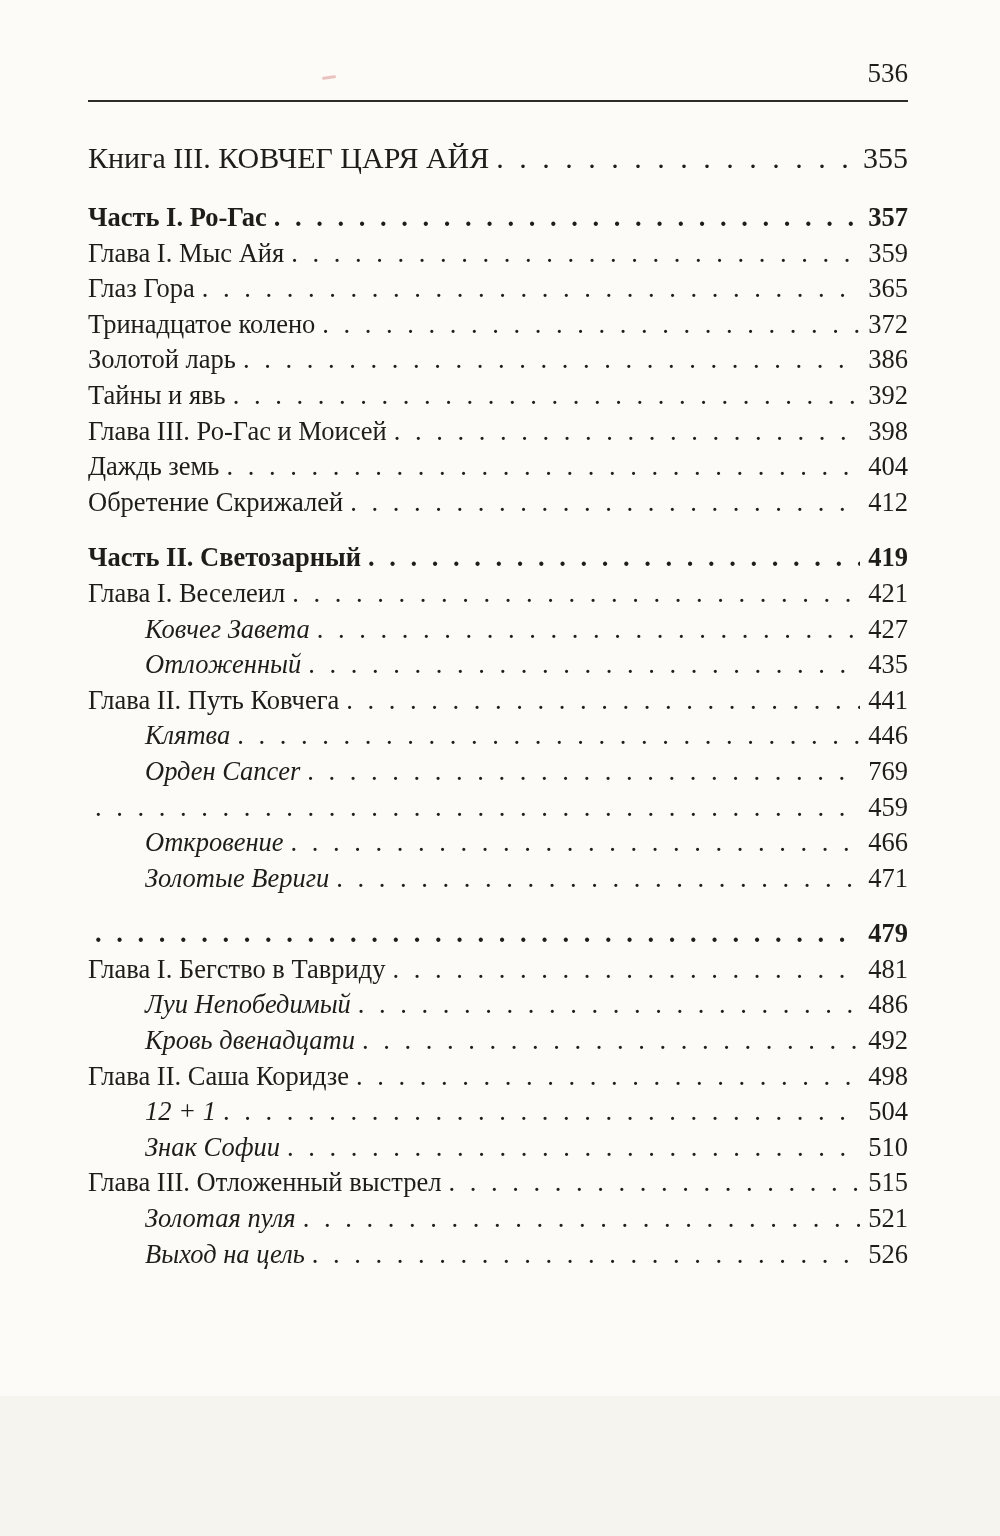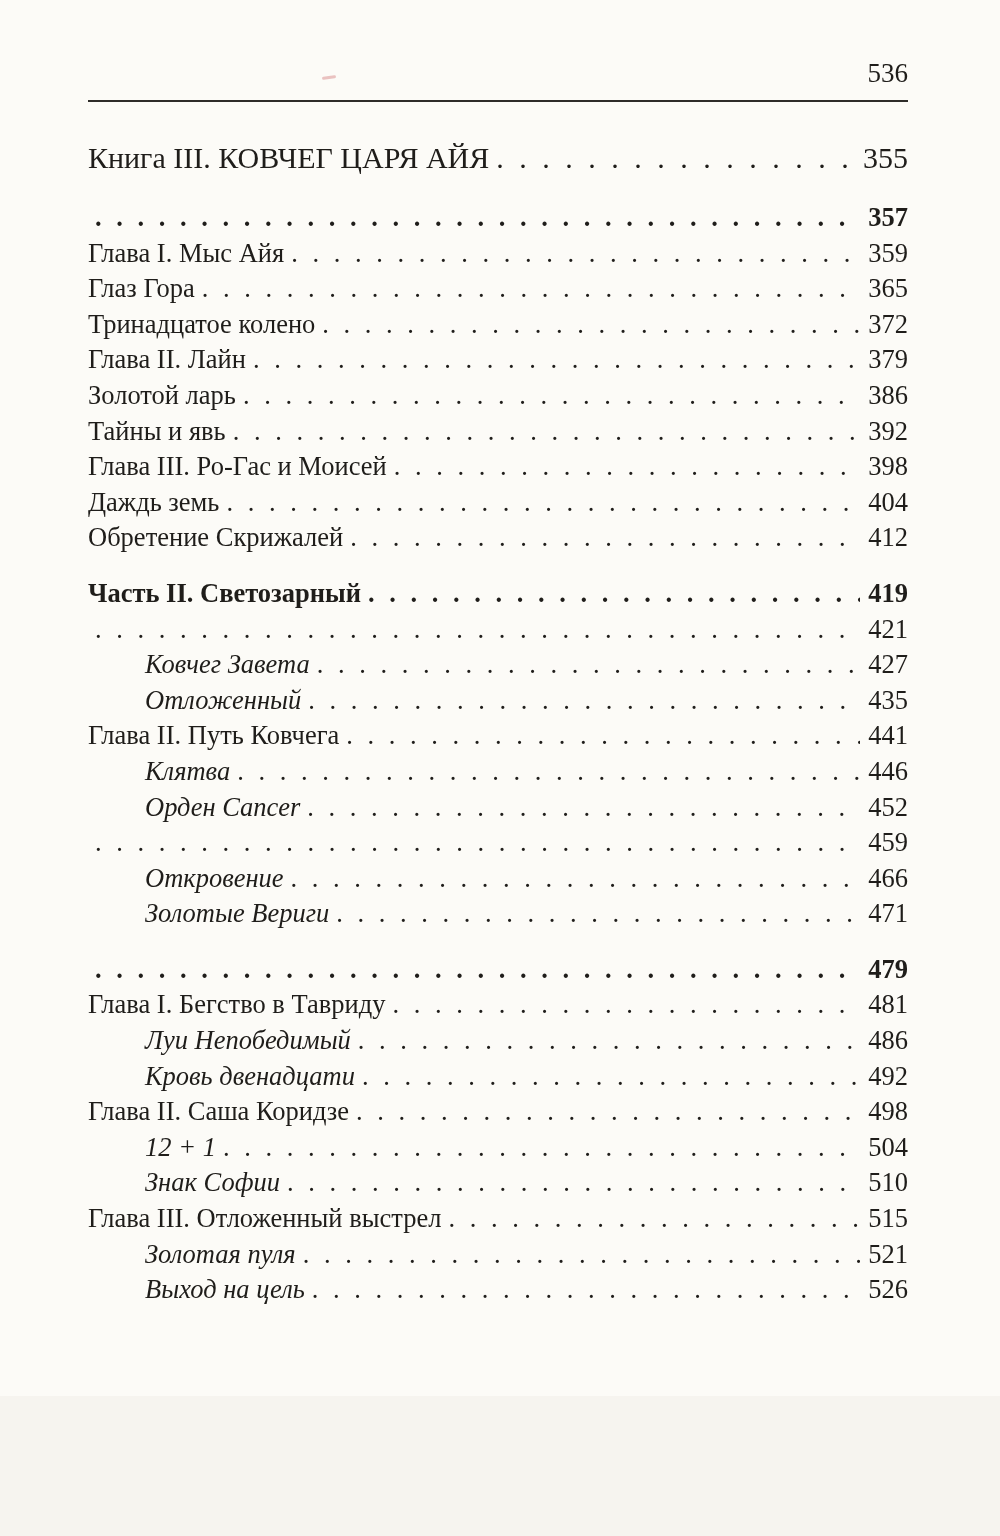--- a/index.html
+++ b/index.html
@@ -98,42 +98,38 @@
 
   <div class="toc">
 
     <div class="row row-book">
       <span class="t">Книга III. КОВЧЕГ ЦАРЯ АЙЯ</span>
         <span class="d"></span>
         <span class="p">355</span>
     </div>
 
     <div class="row row-part">
+      <span class="t">Часть I. Ро-Гас</span>
         <span class="d"></span>
         <span class="p">357</span>
     </div>
     <div class="row row-chapter">
       <span class="t">Глава I. Мыс Айя</span>
         <span class="d"></span>
         <span class="p">359</span>
     </div>
     <div class="row row-chapter">
       <span class="t">Глаз Гора</span>
         <span class="d"></span>
         <span class="p">365</span>
     </div>
     <div class="row row-chapter">
       <span class="t">Тринадцатое колено</span>
         <span class="d"></span>
         <span class="p">372</span>
-    </div>
-    <div class="row row-chapter">
-      <span class="t">Глава II. Лайн</span>
-        <span class="d"></span>
-        <span class="p">379</span>
     </div>
     <div class="row row-chapter">
       <span class="t">Золотой ларь</span>
         <span class="d"></span>
         <span class="p">386</span>
     </div>
     <div class="row row-chapter">
       <span class="t">Тайны и явь</span>
         <span class="d"></span>
         <span class="p">392</span>
@@ -153,20 +149,21 @@
         <span class="d"></span>
         <span class="p">412</span>
     </div>
 
     <div class="row row-part">
       <span class="t">Часть II. Светозарный</span>
         <span class="d"></span>
         <span class="p">419</span>
     </div>
     <div class="row row-chapter">
+      <span class="t">Глава I. Веселеил</span>
         <span class="d"></span>
         <span class="p">421</span>
     </div>
     <div class="row row-sub">
       <span class="t">Ковчег Завета</span>
         <span class="d"></span>
         <span class="p">427</span>
     </div>
     <div class="row row-sub">
       <span class="t">Отложенный</span>
@@ -179,21 +176,21 @@
         <span class="p">441</span>
     </div>
     <div class="row row-sub">
       <span class="t">Клятва</span>
         <span class="d"></span>
         <span class="p">446</span>
     </div>
     <div class="row row-sub">
       <span class="t">Орден Cancer</span>
         <span class="d"></span>
-        <span class="p">452</span>
+        <span class="p">769</span>
     </div>
     <div class="row row-chapter">
         <span class="d"></span>
         <span class="p">459</span>
     </div>
     <div class="row row-sub">
       <span class="t">Откровение</span>
         <span class="d"></span>
         <span class="p">466</span>
     </div>

